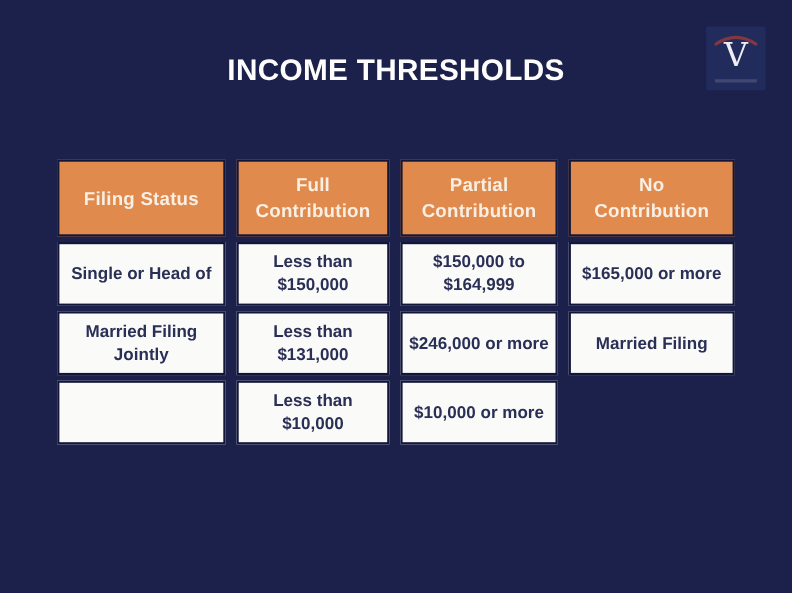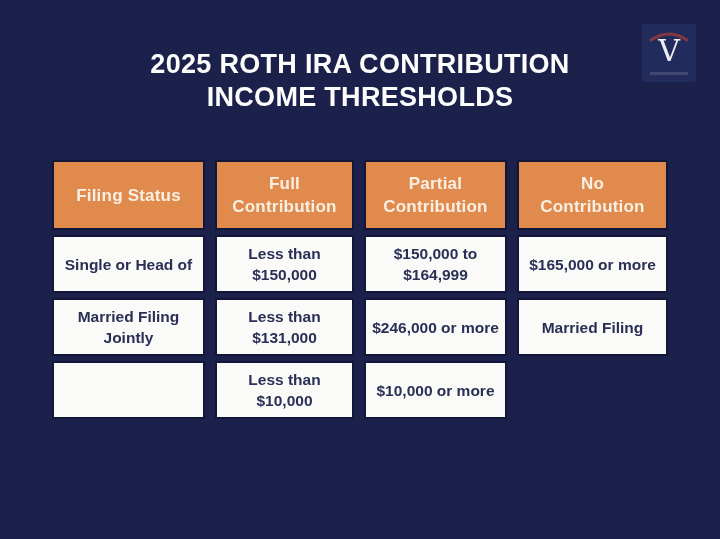--- a/index.html
+++ b/index.html
@@ -63,21 +63,21 @@
     left: 8px;
     right: 8px;
     height: 3px;
     background: rgba(255,255,255,0.14);
   }
 
   
   .table {
     position: absolute;
     left: 52px;
-    top: 160px;
+    top: 145px;
     display: grid;
     grid-template-columns: 153px 139px 143px 151px;
     grid-template-rows: 70px 58px 58px 58px;
     column-gap: 10px;
     row-gap: 5px;
   }
   .cell {
     box-sizing: border-box;
     border: 2px solid #12173A;
     display: flex;
@@ -102,21 +102,20 @@
     font-size: 15.5px;
     line-height: 21px;
   }
 </style>
 </head>
 <body>
 
 <div>
 
   <h1 class="title">
-    <span>2025 ROTH IRA CONTRIBUTION</span>
     <span>INCOME THRESHOLDS</span>
   </h1>
 
   <div class="logo">
     <svg class="logo-arc" width="40" height="14" viewBox="0 0 40 14">
       <path d="M2 12 Q20 0 38 12" fill="none" stroke="#83383F" stroke-width="3" stroke-linecap="round"></path>
     </svg>
     <span class="logo-v">V</span>
     <div class="logo-tagline"></div>
   </div>

